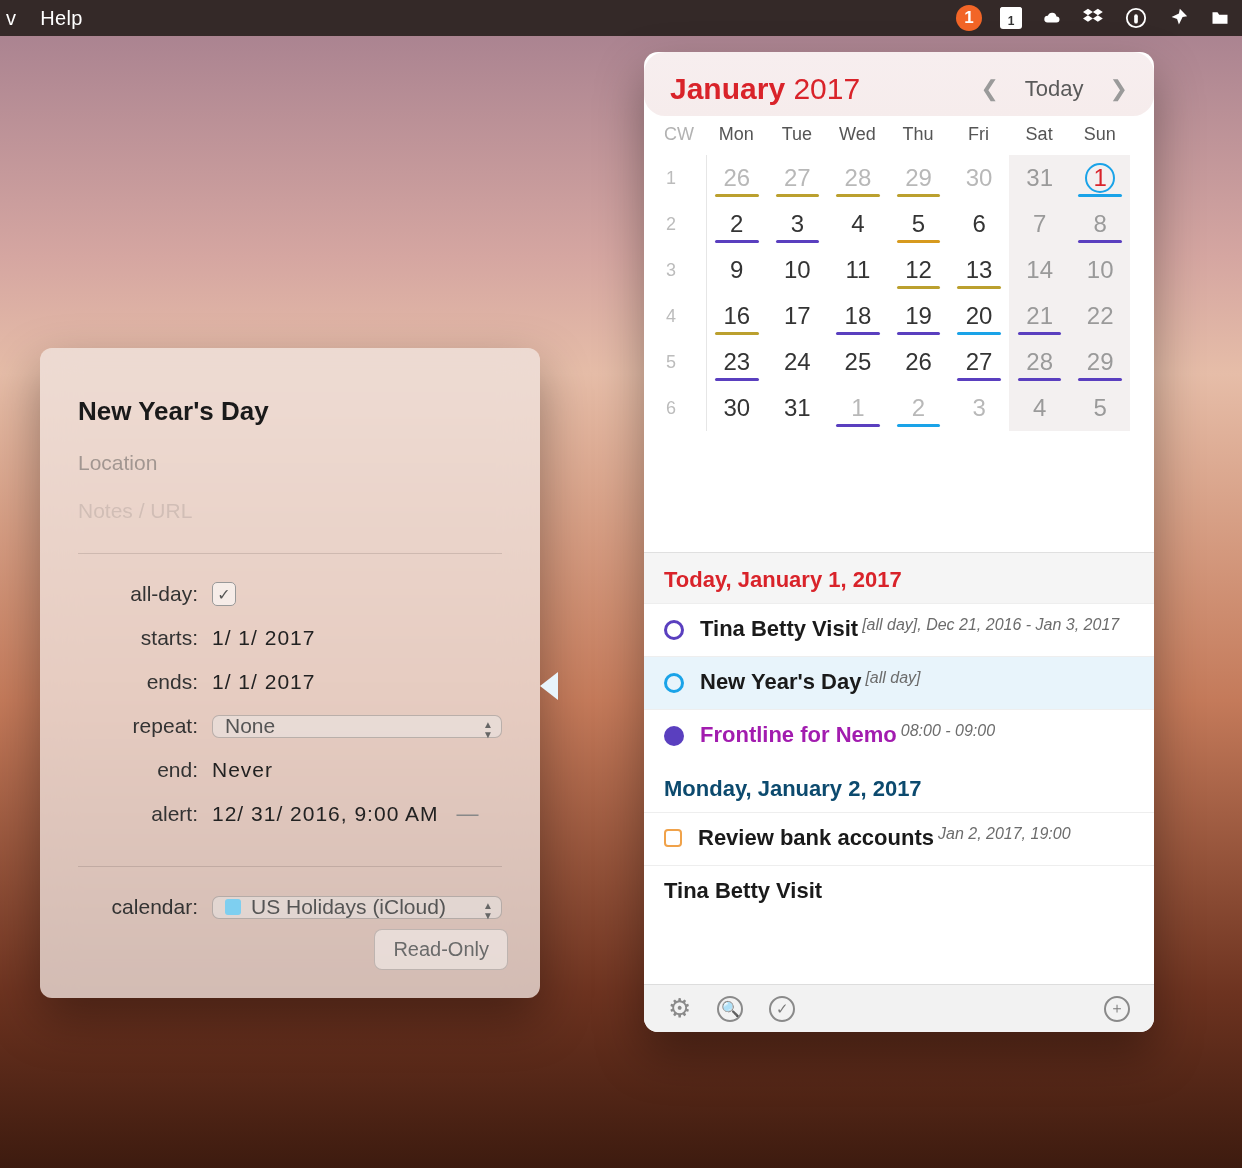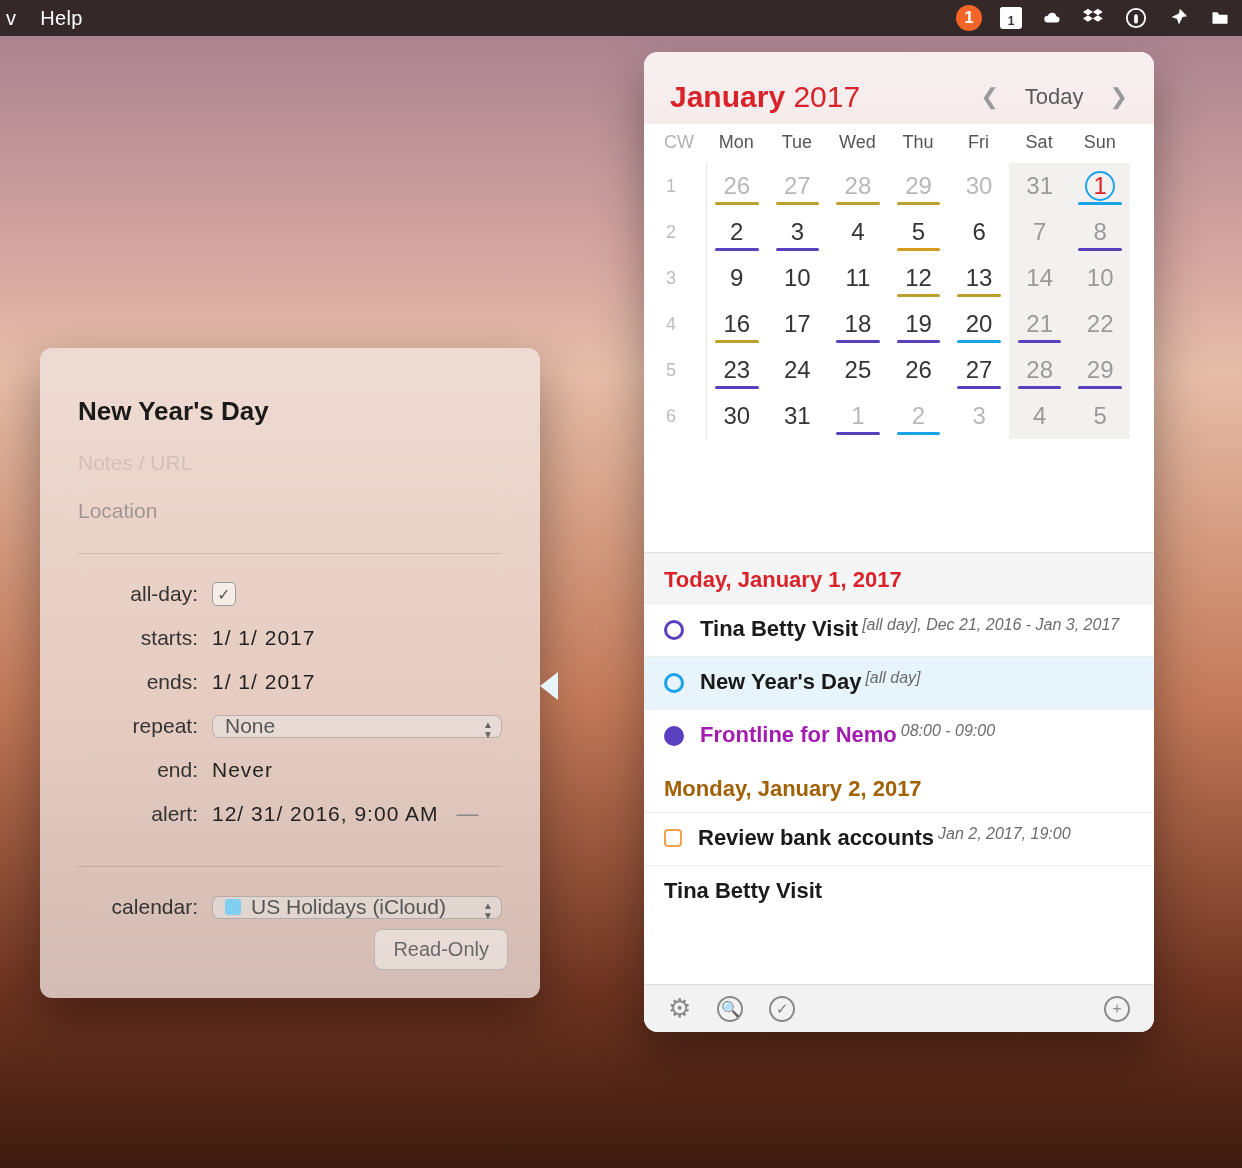--- a/index.html
+++ b/index.html
@@ -38,21 +38,21 @@
   .sel-chevrons { position:absolute; right:8px; top:4px; font-size:10px; line-height:10px; color:#666; display:flex; flex-direction:column; gap:2px;}
   .cal-swatch { width:16px; height:16px; border-radius:3px; margin-right:10px; display:inline-block; }
   .alert-remove { margin-left:18px; color:#888; font-size:22px; }
   .readonly-btn { position:absolute; right:32px; bottom:28px; padding:8px 18px; border:1px solid rgba(0,0,0,0.18); border-radius:8px; background:rgba(255,255,255,0.45); color:#6a6a6a; font-size:20px; }
 
   
   .cal-panel { position:absolute; right:88px; top:52px; width:510px; height:980px;
     background:#fff; border-radius:14px; box-shadow:0 22px 48px rgba(0,0,0,0.35); overflow:hidden;
   }
   .cal-panel::before{ content:""; position:absolute; top:-10px; left:256px; width:0;height:0; border-left:10px solid transparent; border-right:10px solid transparent; border-bottom:12px solid #f7edee; }
-  .cal-top { background:linear-gradient(#f7eeef,#f6ecec); padding:28px 26px 10px; }
+  .cal-top { background:linear-gradient(#f7eeef,#f6ecec); padding:20px 26px 10px;border-radius:21px; }
   .cal-head { display:flex; align-items:center; justify-content:space-between; }
   .month-year { font-size:30px; }
   .month-year .m { color:#d9232a; font-weight:700; }
   .month-year .y { color:#d9232a; font-weight:400; }
   .nav-group { display:flex; align-items:center; gap:26px; color:#6a6a6a; font-size:22px;}
   .nav-arrow { color:#9a9a9a; cursor:pointer; }
   .today-link { color:#5a5a5a; }
   .grid-wrap { background:#fff; padding:0 24px 14px 14px; }
   .grid { display:grid; grid-template-columns: 48px repeat(7,1fr); }
   .dow { text-align:center; font-size:18px; color:#555; padding:8px 0 10px; }
@@ -61,21 +61,21 @@
   .cell { position:relative; height:46px; display:flex; align-items:center; justify-content:center; font-size:24px; color:#343434; border-left:1px solid transparent;}
   .cell:nth-child(8n+2){ border-left:1px solid #e6e6e6; }
   .cell.om { color:#b8b8b8; }
   .cell.we { color:#9a9a9a; }
   .cell.today-ring span{ border:2px solid #1aa3e8; border-radius:50%; width:30px; height:30px; display:flex; align-items:center; justify-content:center; color:#d9232a; font-weight:500;}
   .cell .bar { position:absolute; left:8px; right:8px; bottom:4px; height:3px; border-radius:2px; }
   .wkend-bg { background:#f3f0f0; }
   .agenda { position:absolute; left:0; right:0; top:500px; bottom:48px; overflow:hidden; border-top:1px solid #e0e0e0;}
   .ag-header { padding:14px 20px 10px; font-size:22px; font-weight:700; }
   .ag-today { color:#d9232a; background:#f5f5f5;}
-  .ag-date { color:#a16207; }
+  .ag-date { color:#0c4a6e; }
   .ag-item { display:flex; gap:16px; padding:12px 20px 14px; border-top:1px solid #eee; }
   .ag-item.sel { background:#e8f4fb; }
   .ag-item.dim .ag-title{ color:#a21caf; }
   .dot { width:20px; height:20px; border-radius:50%; margin-top:4px; flex-shrink:0; }
   .dot.ring { border:3px solid; background:transparent;}
   .sq { width:18px; height:18px; border-radius:4px; border:2px solid; margin-top:4px; flex-shrink:0;}
   .ag-text { display:flex; flex-direction:row; gap:4px;text-align:right; }
   .ag-title { font-size:22px; font-weight:700; color:#1a1a1a;}
   .ag-sub { font-size:16px; font-style:italic; color:#6c6c6c; }
   .footer { position:absolute; bottom:0; left:0; right:0; height:48px; background:#f2f2f2; border-top:1px solid #ddd; display:flex; align-items:center; padding:0 24px; gap:26px; color:#7a7a7a;}
@@ -125,22 +125,22 @@
     <div class="mb-icon">
         <svg viewBox="0 0 24 24" width="22" height="20">
           <path d="M3 5h6l2 3h10v11H3z"></path>
         </svg>
       </div>
   </div>
 </div>
 
 <div class="event-popover">
   <div class="event-title">New Year's Day</div>
+  <div class="ev-field-placeholder">Location</div>
   <div class="ev-field-placeholder" style="opacity:0.35">Notes / URL</div>
-  <div class="ev-field-placeholder">Location</div>
 
   <hr class="ev-hr">
 
   <div class="ev-row">
     <div class="ev-label">all-day:</div>
     <div class="chk"></div>
   </div>
   <div class="ev-row">
     <div class="ev-label">starts:</div>
     <div class="ev-val">1/   1/  2017</div>

